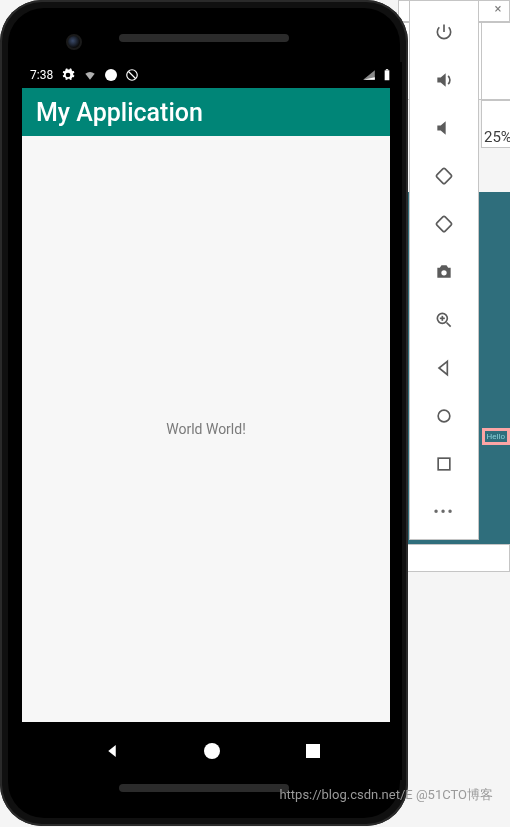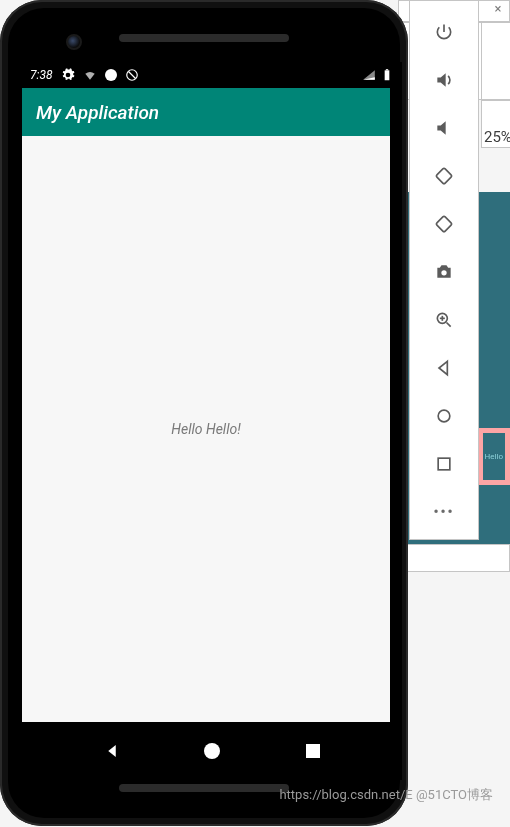--- a/index.html
+++ b/index.html
@@ -28,22 +28,22 @@
     .bg-teal {
       position: absolute;
       left: 398px; top: 192px;
       width: 112px; height: 352px;
       background: #2f6e7c;
     }
     .bg-teal-label {
       position: absolute;
       right: 0; top: 236px;
       font-size: 8px; color: #8cd0d8;
-      border: 5px solid #fca5a5;
-      padding: 19px 2px;
+      border: 3px solid #fca5a5;
+      padding: 1px 2px;
       background: #2f6e7c;
     }
     .bg-white-strip {
       position: absolute;
       left: 398px; top: 544px;
       width: 112px; height: 28px;
       background: #ffffff;
       border: 1px solid #c5c5c5;
     }
     .window-ctrl {
@@ -109,21 +109,20 @@
       border-radius: 50%;
       background: radial-gradient(circle at 40% 40%, #3a4a6a, #0a0a0a 70%);
       border: 2px solid #1a1a1a;
     }
     .screen {
       position: absolute;
       left: 14px; top: 54px;
       width: 380px; height: 718px;
       background: #000;
       overflow: hidden;
-      font-style: italic;
     }
     .status-bar {
       height: 26px;
       background: #000;
       color: #fff;
       display: flex;
       align-items: center;
       padding: 0 8px;
       font-size: 12px;
       justify-content: space-between;
@@ -138,21 +137,21 @@
       left: 0; top: 26px;
       width: 368px; height: 634px;
       background: #fafafa;
     }
     .app-bar {
       height: 48px;
       background: #008577;
       color: #fff;
       display: flex; align-items: center;
       padding-left: 14px;
-      font-size: 19px;
+      font-size: 25px;
       font-weight: 500;
     }
     .app-content {
       position: absolute;
       top: 48px; left: 0; right: 0; bottom: 0;
       display: flex; align-items: center; justify-content: center;
       background: #f7f7f7;
     }
     .hello {
       color: #7a7a7a;
@@ -302,21 +301,21 @@
               </svg>
             </span>
         </div>
       </div>
 
       <div class="screen-app">
         <div class="app-bar">
           <span>My Application</span>
         </div>
         <div class="app-content">
-          <span class="hello">Hello Hello!</span>
+          <span class="hello">World World!</span>
         </div>
       </div>
       <div class="black-edge-right"></div>
 
       <div class="nav-bar">
         <div class="nav-btn">
           <svg width="18" height="18" viewBox="0 0 24 24">
               <polygon points="17,4 7,12 17,20"></polygon>
             </svg>
         </div>

